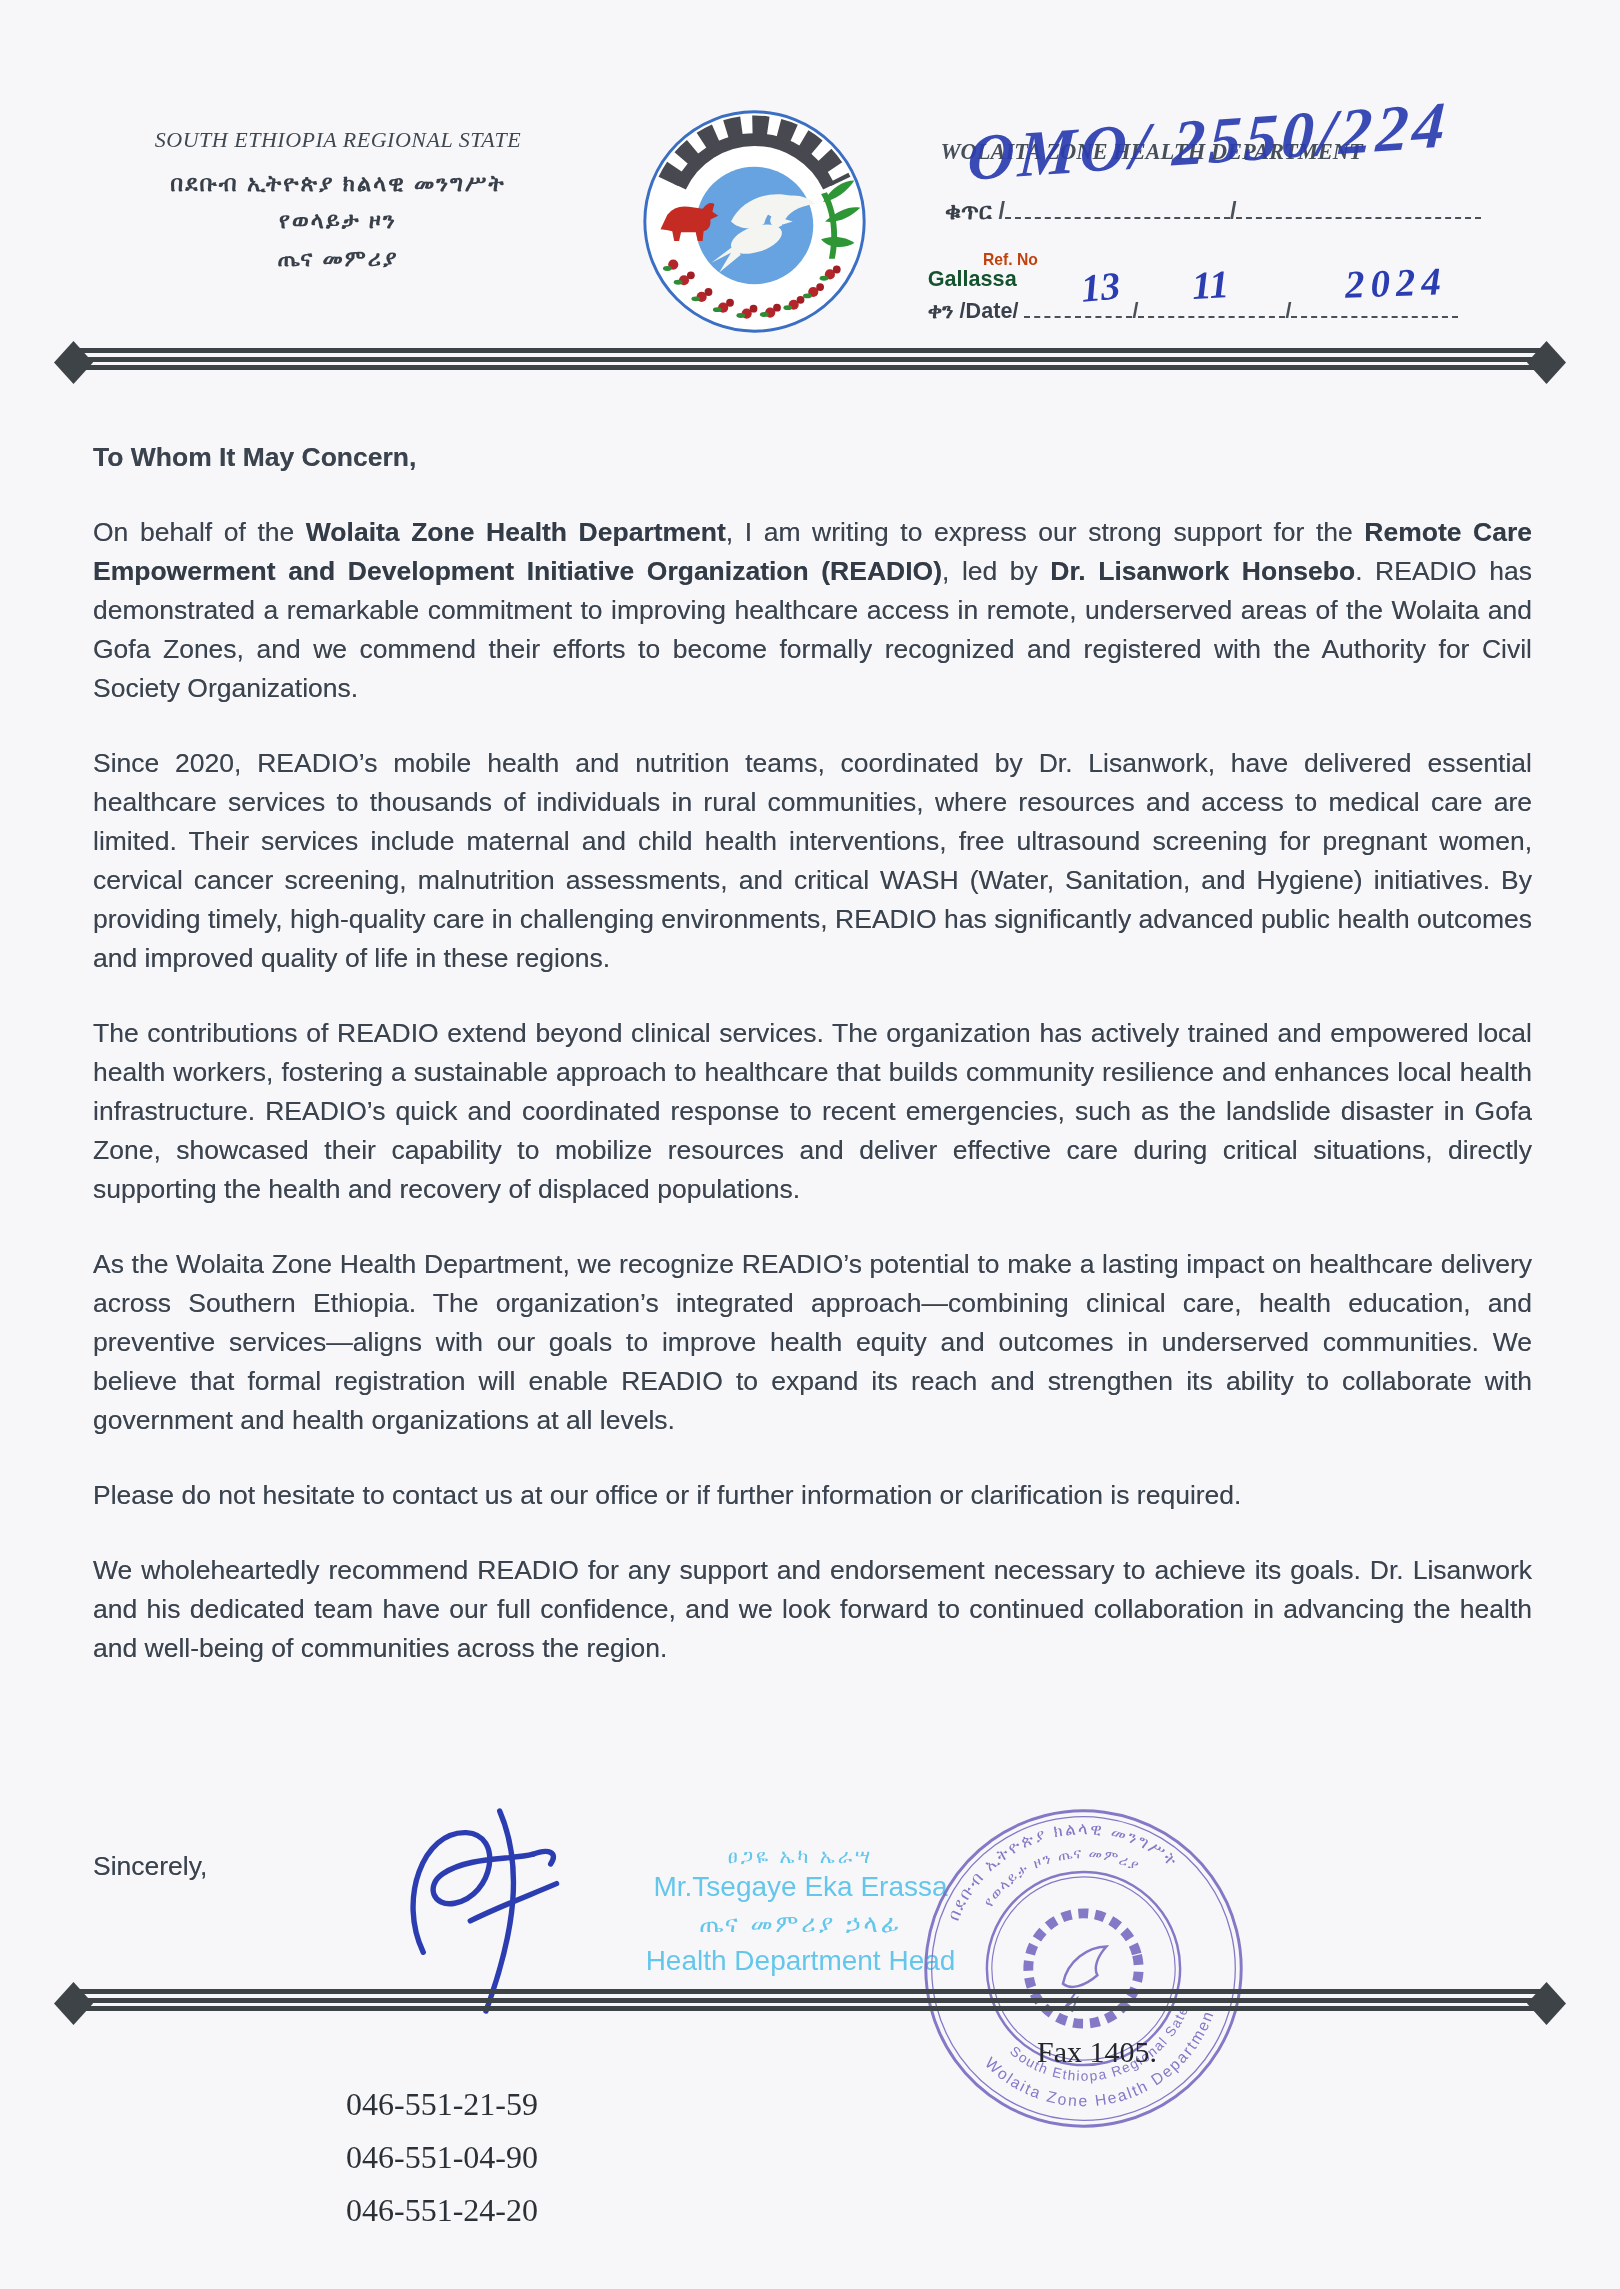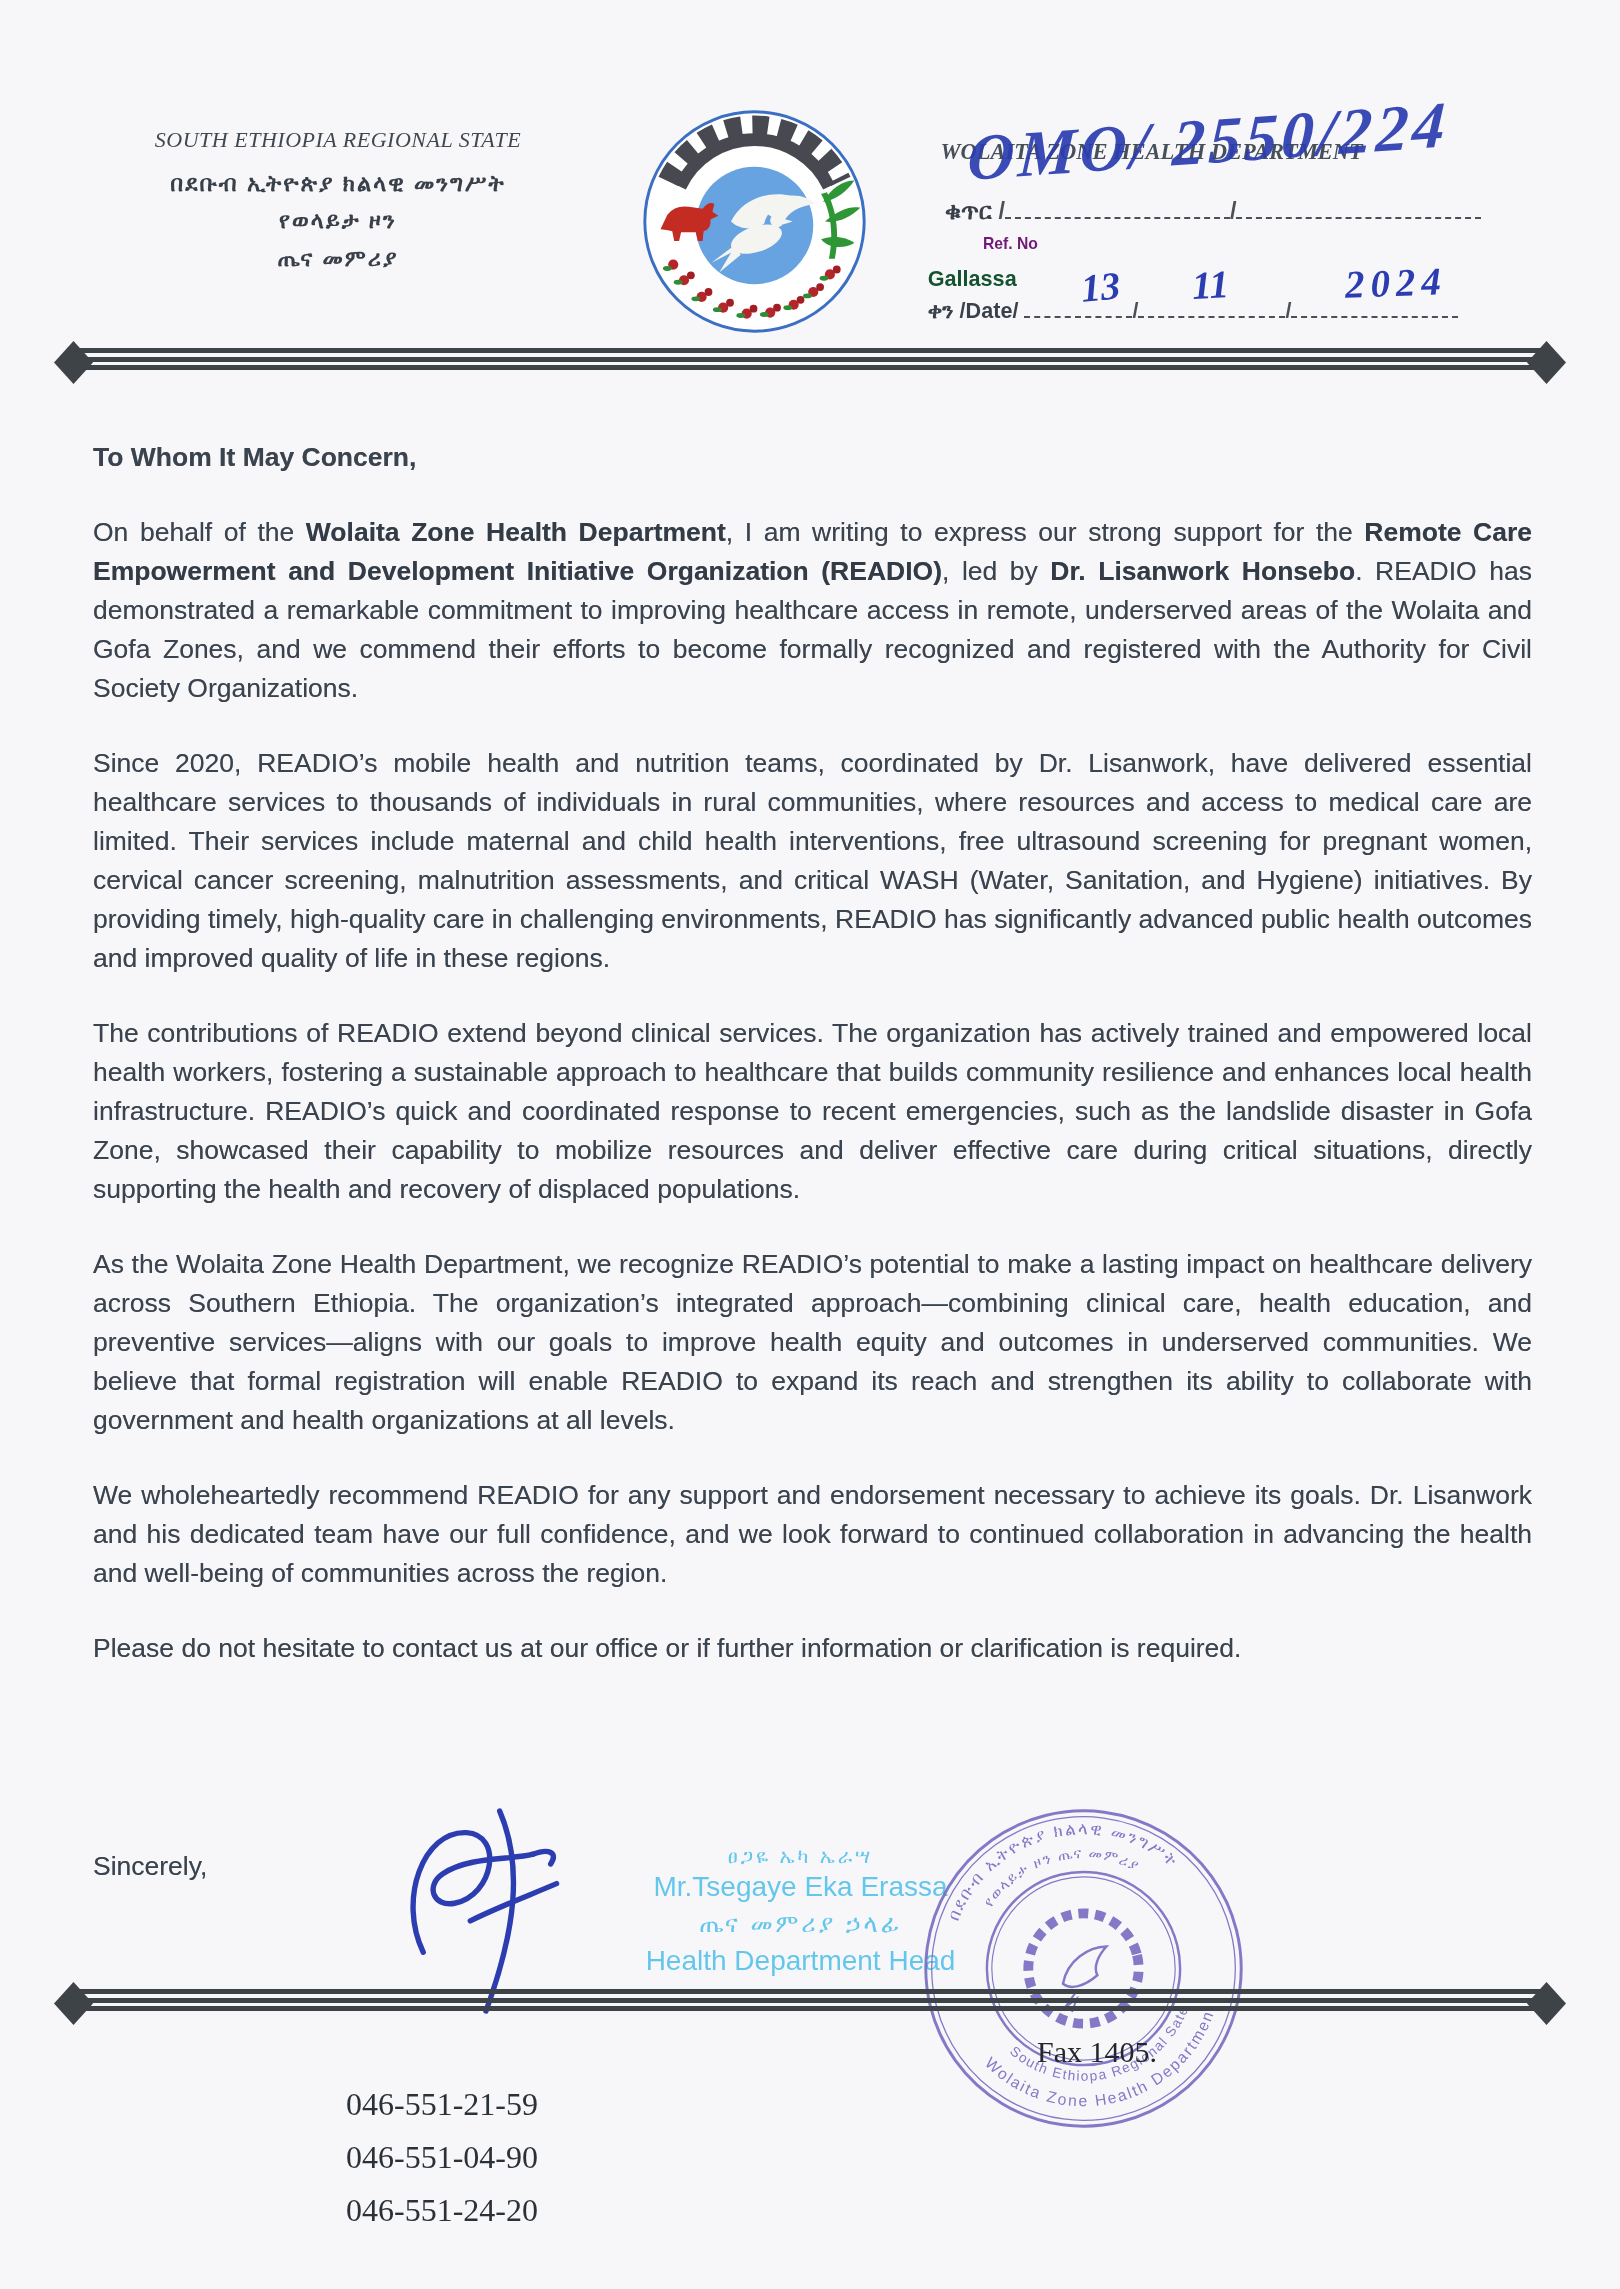--- a/index.html
+++ b/index.html
@@ -16,21 +16,21 @@
 
   .emblem{position:absolute;left:637px;top:104px;width:235px;height:235px;}
 
   .lh-right{position:absolute;left:916px;top:129px;width:647px;font-size:23.5px;}
   .lh-right .title{position:absolute;left:24.5px;top:9.8px;font-family:"Liberation Serif",serif;
                    font-style:italic;font-weight:bold;font-size:22.5px;color:#474f58;white-space:nowrap;}
   .ref-row{position:absolute;left:29px;top:69px;white-space:nowrap;}
   .ref-row .amh{font-weight:bold;color:#3a414b;}
   .dash{display:inline-block;border-bottom:2.5px dashed #4a5057;height:15.7px;vertical-align:baseline;}
   .slash{color:#4a5057;font-weight:bold;}
-  .ref-en{position:absolute;left:67px;top:106px;font-size:15.7px;font-weight:bold;color:#701a75;text-align:center;}
+  .ref-en{position:absolute;left:67px;top:122px;font-size:15.7px;font-weight:bold;color:#c2410c;text-align:center;}
   .gallassa{position:absolute;left:11.8px;top:137px;font-size:21.6px;font-weight:bold;color:#14532d;}
   .date-row{position:absolute;left:11.8px;top:169px;white-space:nowrap;font-weight:bold;color:#3a414b;font-size:21.6px;}
   .hw{color:#2b3db0;font-family:"Liberation Serif",serif;font-style:italic;font-weight:600;}
   .hw-ref{position:absolute;left:51px;top:-25.5px;font-size:65px;transform:rotate(-4deg) skewX(-7deg);
           letter-spacing:3.9px;white-space:nowrap;opacity:.92;}
   .hw-day{position:absolute;left:165px;top:135px;font-size:39px;transform:rotate(-5deg);}
   .hw-month{position:absolute;left:276px;top:133px;font-size:39px;transform:rotate(-3deg);}
   .hw-year{position:absolute;left:429px;top:131px;font-size:39px;letter-spacing:5.9px;transform:rotate(-2deg);}
 
   
@@ -189,22 +189,22 @@
       </div>
   </div>
 
   <div class="letter-body">
     <p class="salutation">To Whom It May Concern,</p>
     <div>
         <p class="par"><span>On behalf of the </span><strong>Wolaita Zone Health Department</strong><span>, I am writing to express our strong support for the </span><strong>Remote Care Empowerment and Development Initiative Organization (READIO)</strong><span>, led by </span><strong>Dr. Lisanwork Honsebo</strong><span>. READIO has demonstrated a remarkable commitment to improving healthcare access in remote, underserved areas of the Wolaita and Gofa Zones, and we commend their efforts to become formally recognized and registered with the Authority for Civil Society Organizations.</span></p>
         <p class="par"><span>Since 2020, READIO’s mobile health and nutrition teams, coordinated by Dr. Lisanwork, have delivered essential healthcare services to thousands of individuals in rural communities, where resources and access to medical care are limited. Their services include maternal and child health interventions, free ultrasound screening for pregnant women, cervical cancer screening, malnutrition assessments, and critical WASH (Water, Sanitation, and Hygiene) initiatives. By providing timely, high-quality care in challenging environments, READIO has significantly advanced public health outcomes and improved quality of life in these regions.</span></p>
         <p class="par"><span>The contributions of READIO extend beyond clinical services. The organization has actively trained and empowered local health workers, fostering a sustainable approach to healthcare that builds community resilience and enhances local health infrastructure. READIO’s quick and coordinated response to recent emergencies, such as the landslide disaster in Gofa Zone, showcased their capability to mobilize resources and deliver effective care during critical situations, directly supporting the health and recovery of displaced populations.</span></p>
         <p class="par"><span>As the Wolaita Zone Health Department, we recognize READIO’s potential to make a lasting impact on healthcare delivery across Southern Ethiopia. The organization’s integrated approach—combining clinical care, health education, and preventive services—aligns with our goals to improve health equity and outcomes in underserved communities. We believe that formal registration will enable READIO to expand its reach and strengthen its ability to collaborate with government and health organizations at all levels.</span></p>
+        <p class="par"><span>Please do not hesitate to contact us at our office or if further information or clarification is required.</span></p>
         <p class="par"><span>We wholeheartedly recommend READIO for any support and endorsement necessary to achieve its goals. Dr. Lisanwork and his dedicated team have our full confidence, and we look forward to continued collaboration in advancing the health and well-being of communities across the region.</span></p>
-        <p class="par"><span>Please do not hesitate to contact us at our office or if further information or clarification is required.</span></p>
       </div>
   </div>
 
   <div class="sincerely">Sincerely,</div>
 
   <svg class="signature" viewBox="0 0 255 225">
     <g fill="none" stroke="#2b3db0" stroke-width="5.5" stroke-linecap="round">
       <path d="M40,150 C14,96 40,26 84,28 C122,30 112,92 72,100 C50,104 42,82 60,70 C86,52 130,56 152,50"></path>
       <path d="M118,6 C142,62 134,128 104,210"></path>
       <path d="M88,118 C116,104 148,92 176,80"></path>

